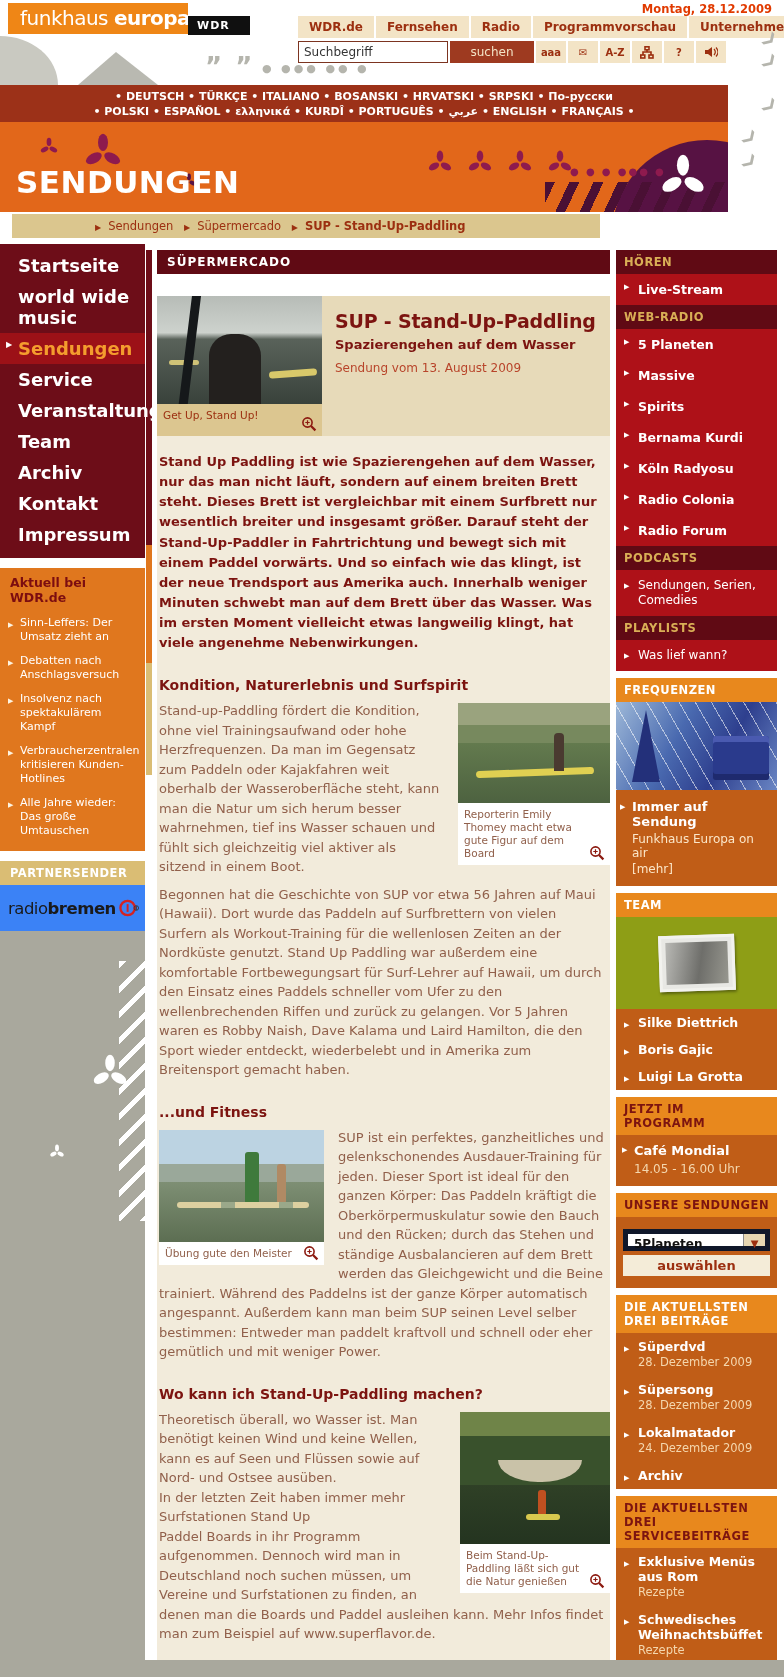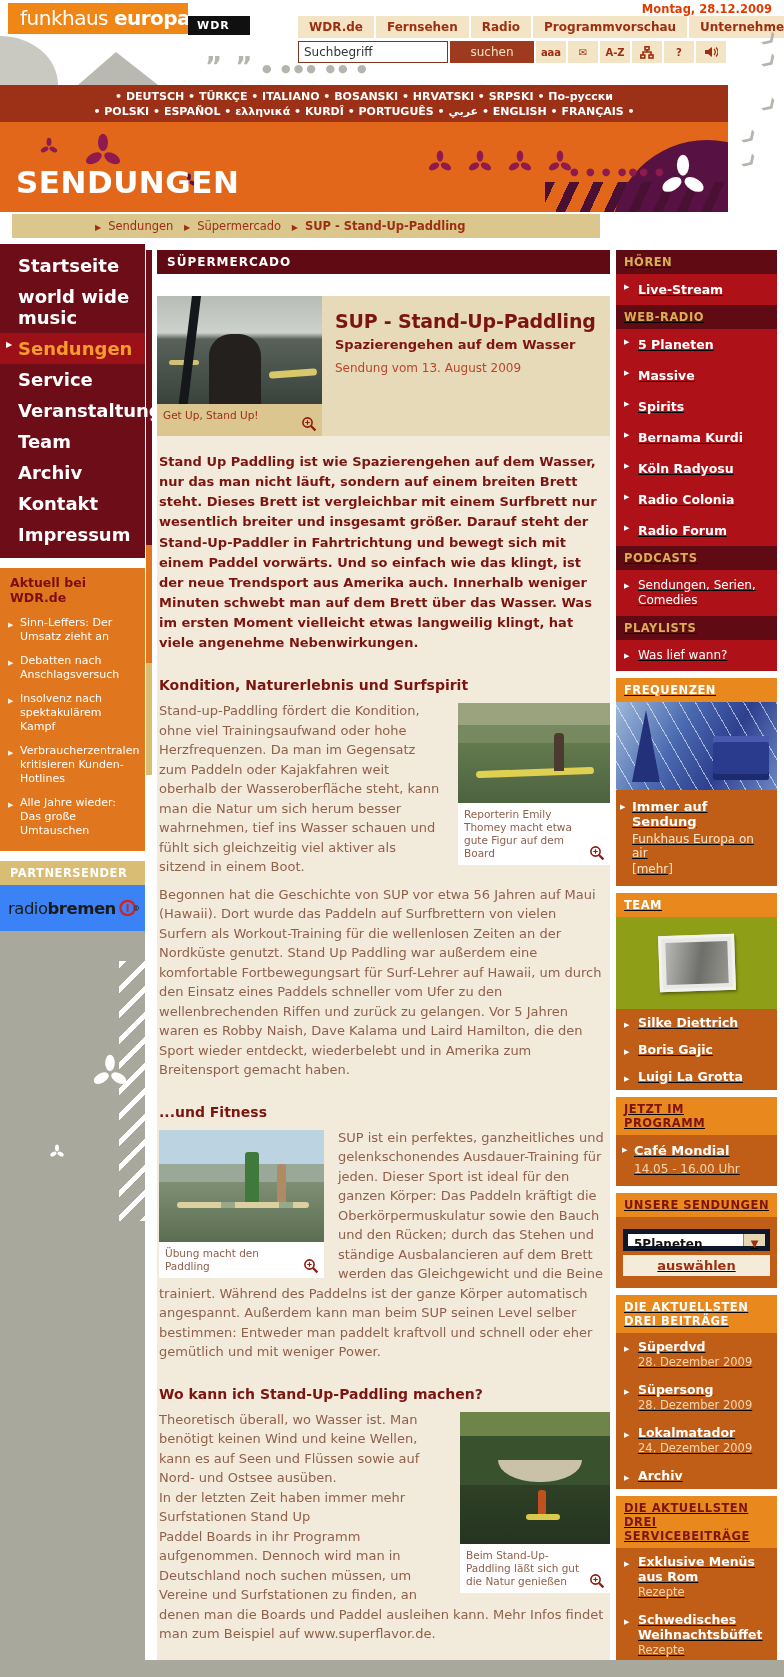--- a/index.html
+++ b/index.html
@@ -97,21 +97,21 @@
   .ph-river .bridge { position:absolute; left:38px; top:48px; width:84px; height:22px; background:#c9c2a8; border-radius:0 0 40px 40px/0 0 22px 22px; }
   .ph-river .padlr { position:absolute; left:78px; top:78px; width:8px; height:26px; background:#c05020; border-radius:3px; }
   .ph-river .brd { position:absolute; left:66px; top:102px; width:34px; height:6px; background:#d8c84e; border-radius:3px; }
   figcaption { font-size:10.5px; color:#91604b; line-height:13px; padding:5px 22px 5px 6px; }
   .autor { padding:20px 0 0 2px; font-size:13px; }
   .autor .al { color:#7c1410; font-weight:bold; }
   .autor .an { color:#91604b; }
   .clear { clear:both; }
 
   
-  .rightcol { position:absolute; left:616px; top:250px; width:161px; height:1059px; display:flex; flex-direction:column;text-decoration:underline; }
+  .rightcol { position:absolute; left:616px; top:250px; width:161px; height:1059px; display:flex; flex-direction:column; }
   .rc-sec { margin-bottom:7px; }
   .rh { font-weight:bold; font-size:11.5px; letter-spacing:0.5px; padding:5px 8px; }
   .rh-maroon { background:#600a14; color:#d9af56; }
   .rh-or-w { background:#e8881d; color:#fff; }
   .rh-or-m { background:#e8881d; color:#7c1410; }
   .ri { background:#ae1118; color:#fff; font-weight:bold; font-size:12.5px; padding:8px 6px 8px 22px; position:relative; cursor:pointer; }
   .ri::before, .rr::before { content:"▶"; position:absolute; left:8px; top:9px; font-size:7px; color:#fff; }
   .ri.rg { font-weight:normal; font-size:12px; line-height:15px; }
   .rust { background:#c05d17; }
   .rr { color:#fff; font-weight:bold; font-size:12.5px; line-height:15px; padding:6px 6px 6px 22px; position:relative; cursor:pointer; }
@@ -365,21 +365,21 @@
       <p>Begonnen hat die Geschichte von SUP vor etwa 56 Jahren auf Maui (Hawaii). Dort wurde das Paddeln auf Surfbrettern von vielen Surfern als Workout-Training für die wellenlosen Zeiten an der Nordküste genutzt. Stand Up Paddling war außerdem eine komfortable Fortbewegungsart für Surf-Lehrer auf Hawaii, um durch den Einsatz eines Paddels schneller vom Ufer zu den wellenbrechenden Riffen und zurück zu gelangen. Vor 5 Jahren waren es Robby Naish, Dave Kalama und Laird Hamilton, die den Sport wieder entdeckt, wiederbelebt und in Amerika zum Breitensport gemacht haben.</p>
       <div class="clear"></div>
 
       <h2>...und Fitness</h2>
       <figure class="fig-l">
         <div class="figphoto ph-city">
           <div class="b1"></div>
           <div class="b2"></div>
           <div class="boards"></div>
         </div>
-        <figcaption>Übung macht den Paddling</figcaption>
+        <figcaption>Übung gute den Meister</figcaption>
         <svg class="zoomic" viewBox="0 0 16 16">
             <circle cx="6.5" cy="6.5" r="4.6" fill="none" stroke="currentColor" stroke-width="1.6"></circle>
             <path d="M6.5 4.3v4.4M4.3 6.5h4.4" stroke="currentColor" stroke-width="1.2"></path>
             <path d="M10 10l4.4 4.4" stroke="currentColor" stroke-width="2.2"></path>
           </svg>
       </figure>
       <p>SUP ist ein perfektes, ganzheitliches und gelenkschonendes Ausdauer-Training für jeden. Dieser Sport ist ideal für den ganzen Körper: Das Paddeln kräftigt die Oberkörpermuskulatur sowie den Bauch und den Rücken; durch das Stehen und ständige Ausbalancieren auf dem Brett werden das Gleichgewicht und die Beine trainiert. Während des Paddelns ist der ganze Körper automatisch angespannt. Außerdem kann man beim SUP seinen Level selber bestimmen: Entweder man paddelt kraftvoll und schnell oder eher gemütlich und mit weniger Power.</p>
       <div class="clear"></div>
 
       <h2>Wo kann ich Stand-Up-Paddling machen?</h2>

